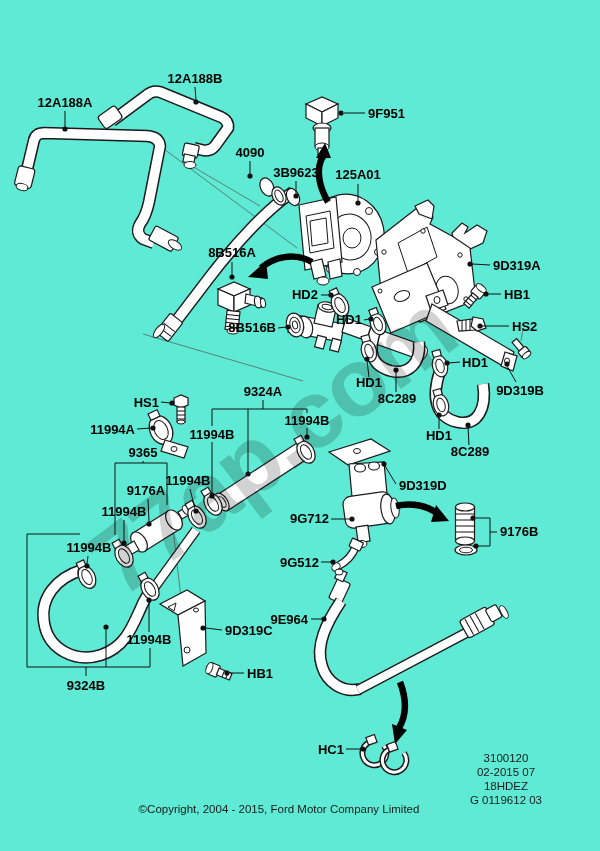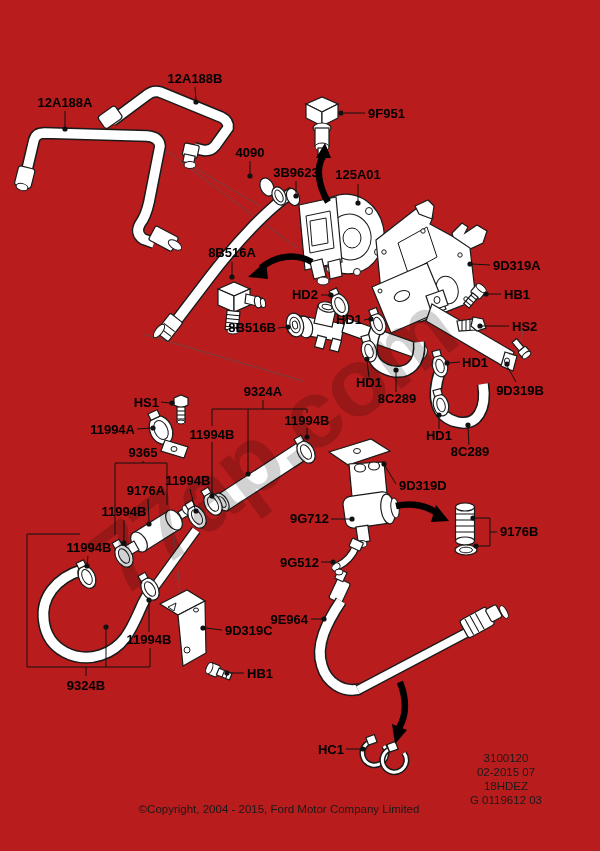--- a/index.html
+++ b/index.html
@@ -1,16 +1,16 @@
 <!DOCTYPE html>
 <html><head>
 <meta charset="utf-8">
 <style>
   html,body{margin:0;padding:0;background:#fff;}
-  .page{position:relative;width:600px;height:851px;background:#b91c1c;overflow:hidden;
+  .page{position:relative;width:600px;height:851px;background:#5eead4;overflow:hidden;
         font-family:"Liberation Sans","DejaVu Sans",sans-serif;}
   svg{position:absolute;left:0;top:0;}
   .lbl{font-family:"Liberation Sans","DejaVu Sans",sans-serif;font-weight:bold;font-size:13px;fill:#000;}
   .sm{font-family:"Liberation Sans","DejaVu Sans",sans-serif;font-size:11.5px;fill:#1a1a1a;}
   .wm{font-family:"Liberation Sans","DejaVu Sans",sans-serif;font-weight:bold;font-size:96px;
       fill:#d2d2d2;mix-blend-mode:multiply;letter-spacing:-2px;}
   .ln{stroke:#111;stroke-width:1;fill:none;}
   .thin{stroke:#555;stroke-width:0.7;fill:none;}
   .pt{fill:#ffffff;stroke:#1a1a1a;stroke-width:1.2;}
   .pt2{fill:#ffffff;stroke:#1a1a1a;stroke-width:1;}

